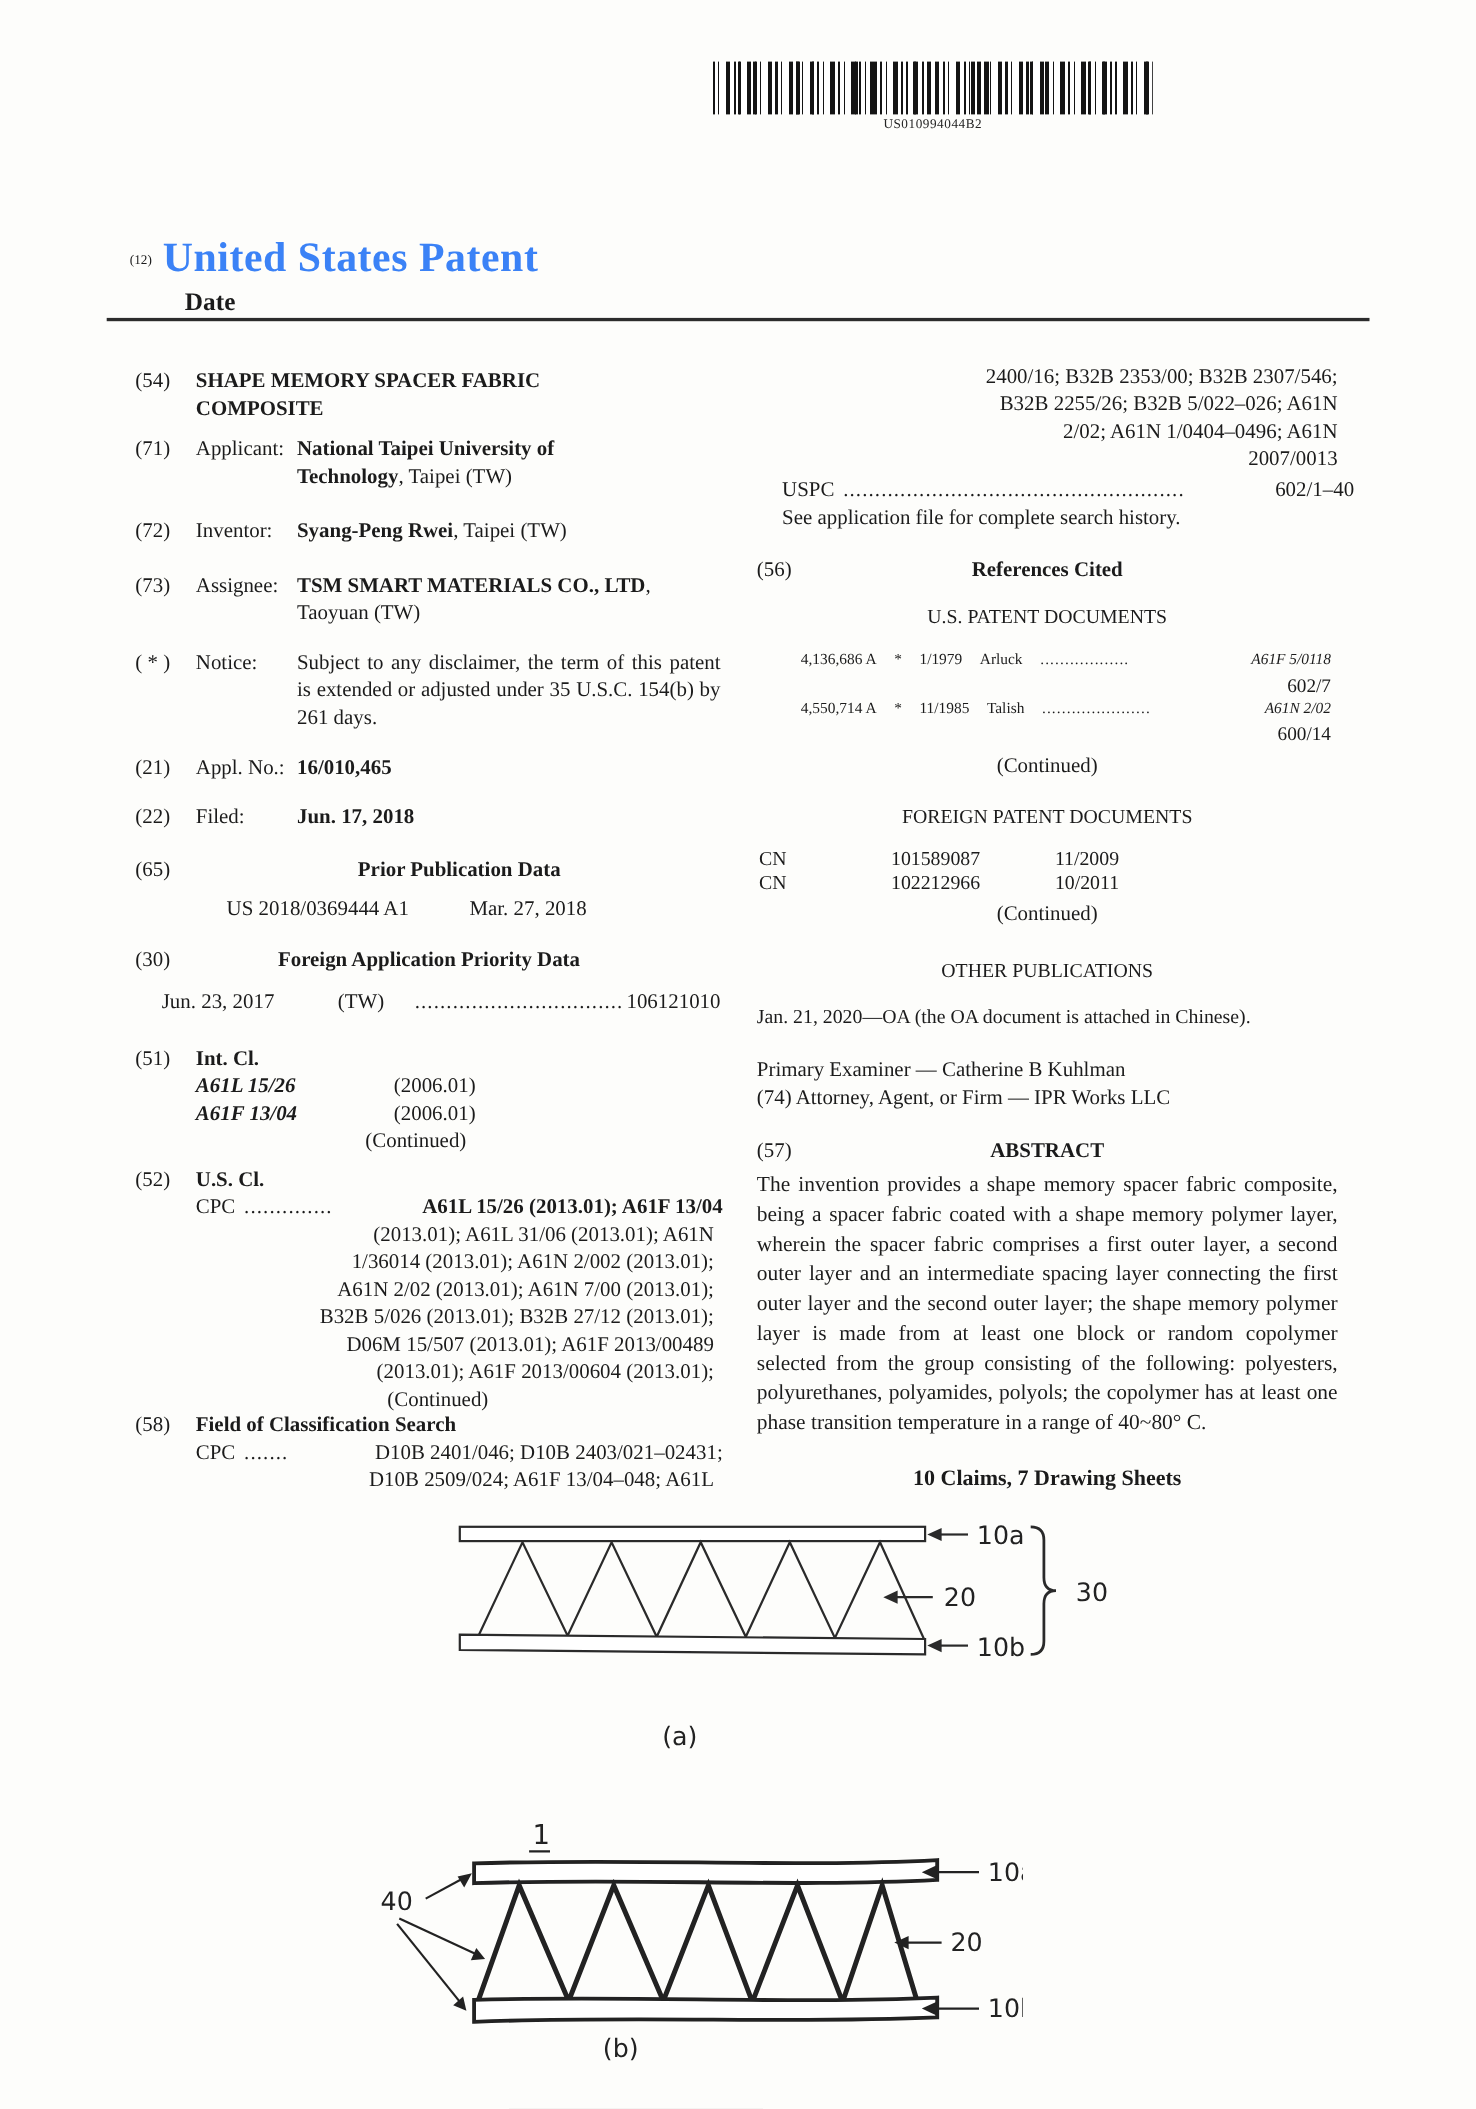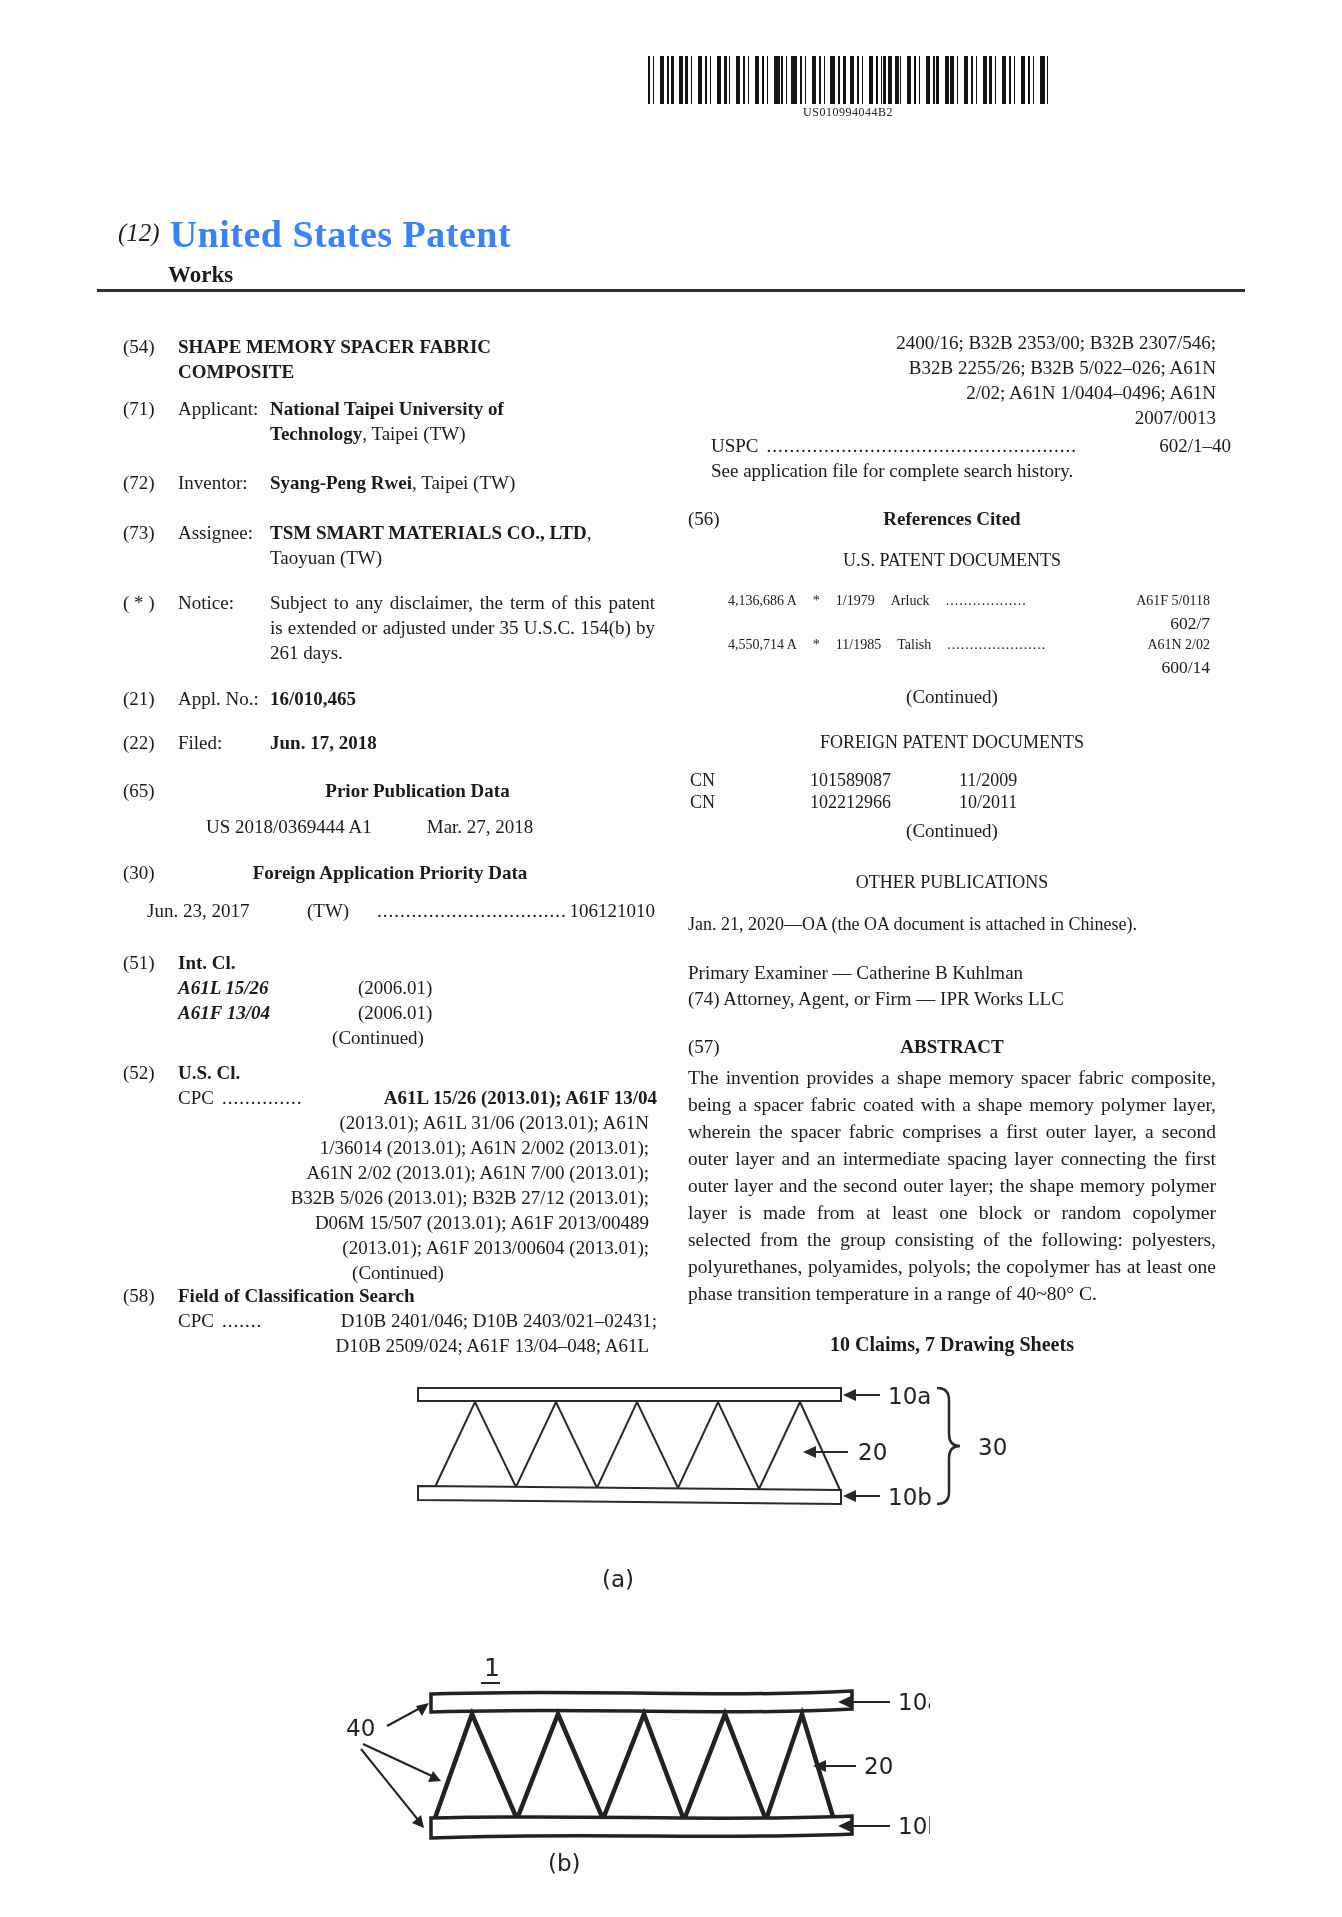--- a/index.html
+++ b/index.html
@@ -7,21 +7,21 @@
         font-family:"Liberation Serif", serif;color:#1b1b1b;overflow:hidden;}
   .abs{position:absolute;}
   
   .barcode{position:absolute;left:648px;top:56px;width:400px;height:48px;background-color:#fff;
     background-image:
       repeating-linear-gradient(90deg,#141414 0 2px,transparent 2px 5px,#141414 5px 6px,transparent 6px 12px,#141414 12px 16px,transparent 16px 19px),
       repeating-linear-gradient(90deg,transparent 0 23px,#141414 23px 26px,transparent 26px 37px,#141414 37px 39px,transparent 39px 53px);}
   .barcode-text{position:absolute;left:648px;top:105px;width:400px;text-align:center;
     font-size:12px;letter-spacing:.5px;color:#242424;}
   
-  .hnum{font-size:25px;font-style:italic;}
+  .hnum{font-size:12px;}
   .h-left{position:absolute;left:118px;top:212px;}
   .h-title{font-size:38px;font-weight:bold;letter-spacing:.5px;color:#3b82f6;}
   .h-left .hnum{vertical-align:6px;margin-right:10px;}
   .h-inventor{position:absolute;left:168px;top:262px;font-size:23px;font-weight:bold;}
   .h-right{position:absolute;left:722px;top:214px;width:492px;}
   .h-row{display:flex;align-items:baseline;height:36px;}
   .h-row .hnum{width:46px;}
   .h-lbl{font-size:22px;font-weight:bold;}
   .h-val{margin-left:auto;font-size:27px;font-weight:bold;}
   .h-val2{margin-left:auto;font-size:24px;font-weight:bold;}
@@ -48,21 +48,21 @@
   .priorow{display:flex;padding-left:24px;padding-right:2px;}
   .priorow .pd{width:160px;}
   .priorow .pc{width:70px;}
   .priorow .pdots{flex:1;overflow:hidden;white-space:nowrap;}
   .priorow .pv{text-align:right;}
   
   .rline{position:absolute;left:0;width:100%;}
   .uspcrow{display:flex;padding-left:23px;}
   .uspcrow .udots{flex:1;overflow:hidden;white-space:nowrap;letter-spacing:1px;}
   .refrow{position:absolute;left:40px;right:6px;display:flex;gap:16px;font-size:14px;line-height:22px;}
-  .refrow .rcls{margin-left:auto;}
+  .refrow .rcls{margin-left:auto;font-style:italic;}
   .refsub{position:absolute;right:6px;font-size:17.5px;line-height:22px;text-align:right;}
   .frow{position:absolute;left:0;width:100%;height:22px;font-size:18px;}
   .frow span{position:absolute;}
   .fc{left:2px;} .fn{left:122px;} .fd{left:271px;}
   .abstract{position:absolute;left:0;width:528px;text-align:justify;line-height:27px;font-size:19.5px;}
   .claims{position:absolute;left:0;width:100%;text-align:center;font-weight:bold;font-size:20px;}
   .sec56{position:absolute;left:0;width:100%;}
   .sec56 .n{position:absolute;left:0;}
   
   .figcap{position:absolute;font-family:"DejaVu Sans", sans-serif;font-size:23px;color:#222;}
@@ -72,21 +72,21 @@
 <body>
 
 <div class="page">
 
   <div class="barcode"></div>
   <div class="barcode-text">US010994044B2</div>
 
   <div class="h-left">
     <span class="hnum">(12)</span><span class="h-title">United States Patent</span>
   </div>
-  <div class="h-inventor">Works</div>
+  <div class="h-inventor">Date</div>
 
   <div class="rule"></div>
 
   <div class="col col-left">
 
     <div class="sec wide" style="top:4px">
       <span>(54)</span>
       <div class="b" style="width:400px">SHAPE MEMORY SPACER FABRIC COMPOSITE</div>
     </div>
 

